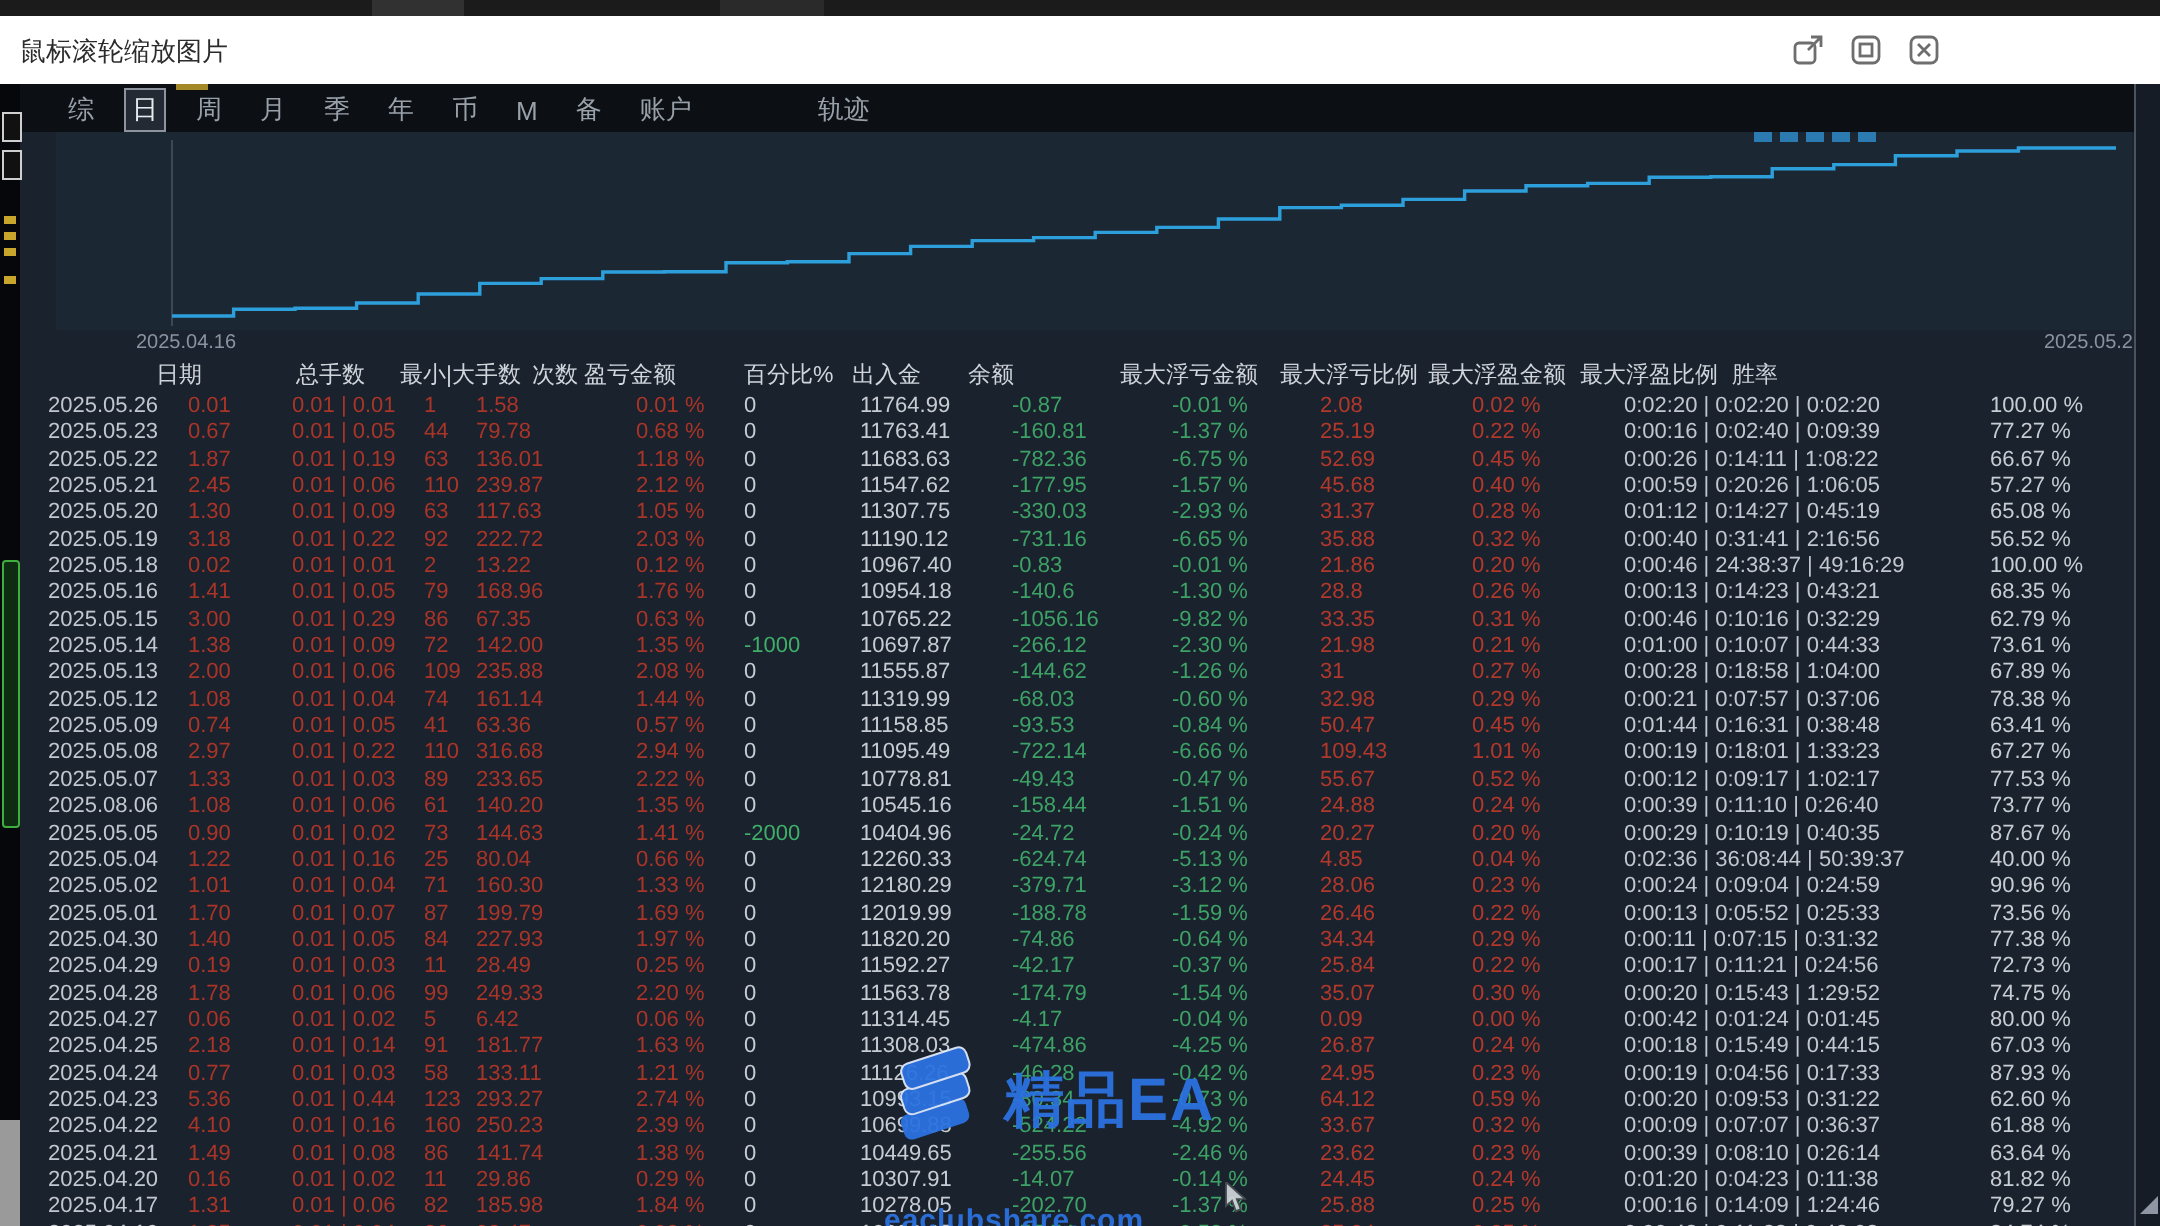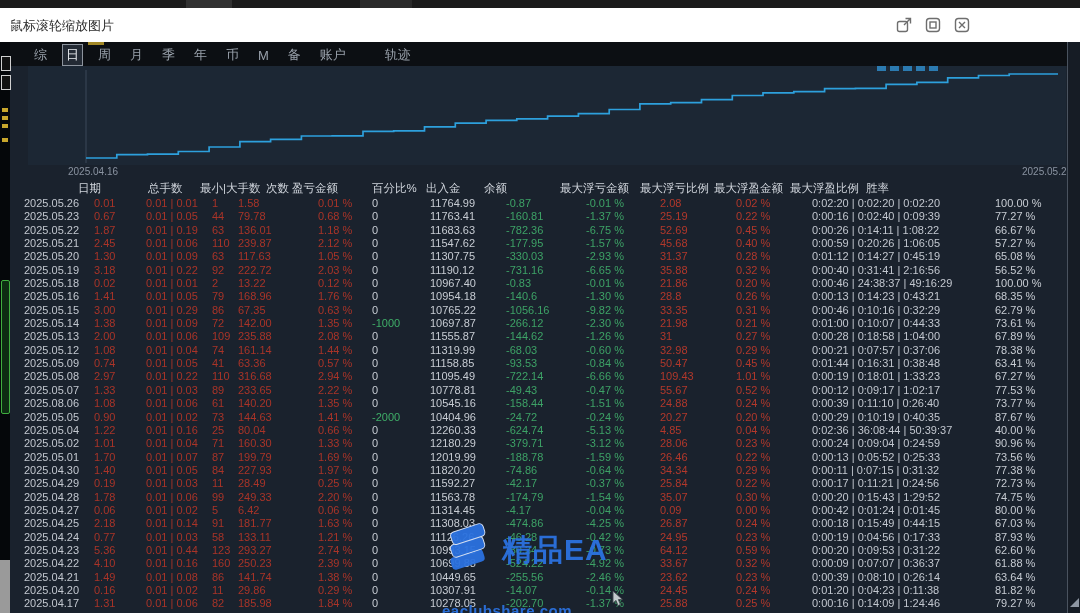--- a/index.html
+++ b/index.html
@@ -21,21 +21,21 @@
   .ls-box{position:absolute;left:1px;width:8px;height:13px;border:1px solid #cfcfcf;background:#111;}
   .ls-dash{position:absolute;left:2px;width:6px;height:4px;background:#c8a62c;}
   .ls-green{position:absolute;left:1px;top:238px;width:7px;height:132px;border:1px solid #3fae3f;background:#0d2c12;border-radius:2px;}
   .ls-gray{position:absolute;left:0;top:518px;width:10px;height:53px;background:#9a9a9a;}
   .content{position:absolute;left:10px;top:0;width:1070px;height:571px;background:#1a222d;}
   
   .toolbar{position:absolute;left:0;top:0;width:1070px;height:24px;background:#0c0f13;}
   .toolbar .tabs{position:absolute;left:20px;top:2px;display:flex;align-items:center;gap:11px;}
   .tab{font-size:13px;color:#98a0aa;padding:1px 3px;border:1px solid transparent;cursor:pointer;white-space:nowrap;}
   .tab.active{color:#e8ebef;border:1px solid #8d949e;background:#232a34;}
-  .tab.gap{margin-left:20px;}
+  .tab.gap{margin-left:44px;}
   .tb-yellow{position:absolute;left:78px;top:0;width:16px;height:3px;background:#c8a62c;opacity:.8;}
   
   .chart{position:absolute;left:18px;top:24px;width:1038px;height:99px;background:#1c2734;}
   .chart svg{position:absolute;left:0;top:0;}
   .blue-frag{position:absolute;left:849px;top:0px;width:62px;height:5px;opacity:.8;
      background:repeating-linear-gradient(90deg,#2f8fd0 0 9px,transparent 9px 13px);}
   .chart-dates{position:absolute;left:0;top:123px;width:1070px;height:14px;font-size:10px;color:#8a93a1;}
   .cd-a{position:absolute;left:58px;top:1px;}
   .cd-b{position:absolute;left:1012px;top:1px;}
   

